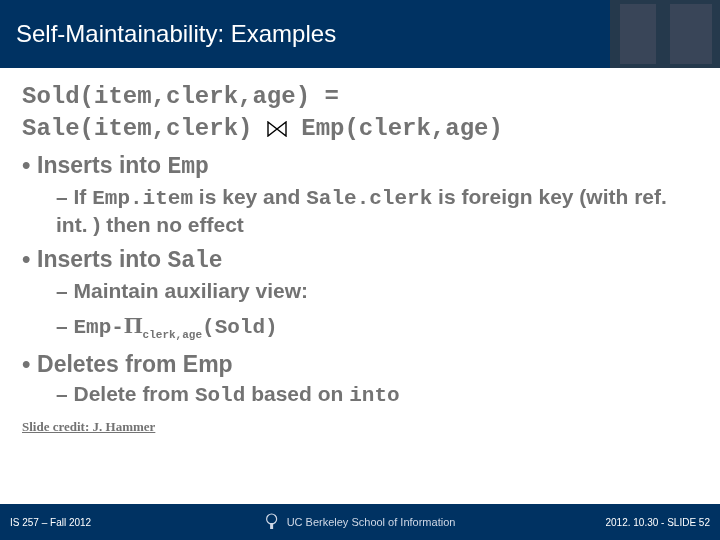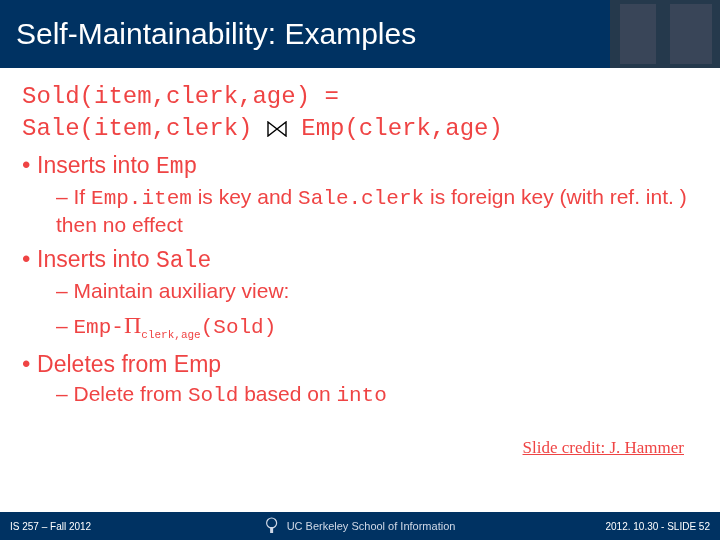--- a/index.html
+++ b/index.html
@@ -14,21 +14,21 @@
   .title-bar {
     background: #003262;
     height: 68px;
     display: flex;
     align-items: center;
     padding-left: 16px;
     position: relative;
   }
   .title-bar h1 {
     color: #ffffff;
-    font-size: 30px;
+    font-size: 24px;
     font-weight: normal;
   }
   .title-corner {
     position: absolute;
     right: 0;
     top: 0;
     width: 110px;
     height: 68px;
     background: #2a3a4a;
     opacity: 0.9;
@@ -38,22 +38,23 @@
     content: "";
     position: absolute;
     background: #556;
     opacity: 0.5;
   }
   .title-corner::before { left: 10px; top: 4px; width: 36px; height: 60px; }
   .title-corner::after  { right: 8px; top: 4px; width: 42px; height: 60px; }
   .content {
     padding: 14px 22px 0 22px;
     font-size: 23px;
-    color: #ef4444;
+    color: #737373;
     line-height: 1.25;
+    font-weight: bold;
   }
   .mono { font-family: "Courier New", Courier, monospace; }
   .eq-line { font-size: 24px; margin-bottom: 2px; }
   .bowtie {
     display: inline-block;
     position: relative;
     width: 20px;
     height: 16px;
     vertical-align: -2px;
   }
@@ -62,33 +63,33 @@
   ul.level1 > li { margin-bottom: 2px; }
   ul.level1 > li::before {
     content: "• ";
     font-size: 24px;
   }
   .sub { margin-left: 34px; font-size: 21px; margin-top: 2px; margin-bottom: 6px; }
   .sub .dash::before { content: "– "; }
   .pi { font-family: "Times New Roman", serif; font-size: 24px; }
   .subscript { font-size: 11px; vertical-align: sub; font-family: "Courier New", monospace;}
   .credit {
-    text-align: right;
+    text-align: left;
     font-family: "Times New Roman", serif;
-    font-size: 17px;
+    font-size: 13px;
     text-decoration: underline;
     padding-right: 14px;
-    margin-top: 28px;
+    margin-top: 10px;
   }
   .footer {
     position: absolute;
     bottom: 0;
     left: 0;
     right: 0;
-    height: 28px;
+    height: 36px;
     background: #003262;
     display: flex;
     align-items: center;
     justify-content: space-between;
     color: #fff;
     font-size: 10px;
     padding: 0 10px;
   }
   .footer-center {
     position: absolute;

